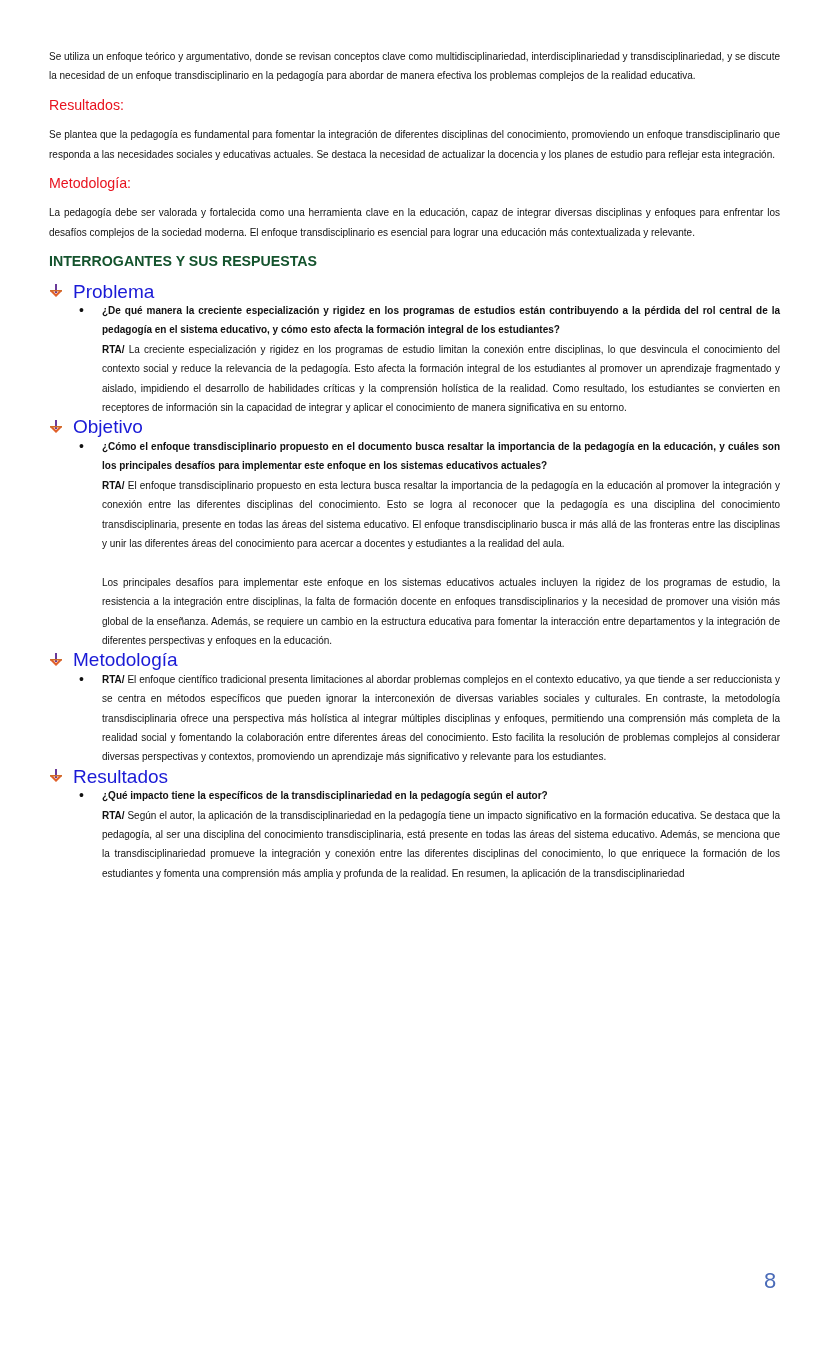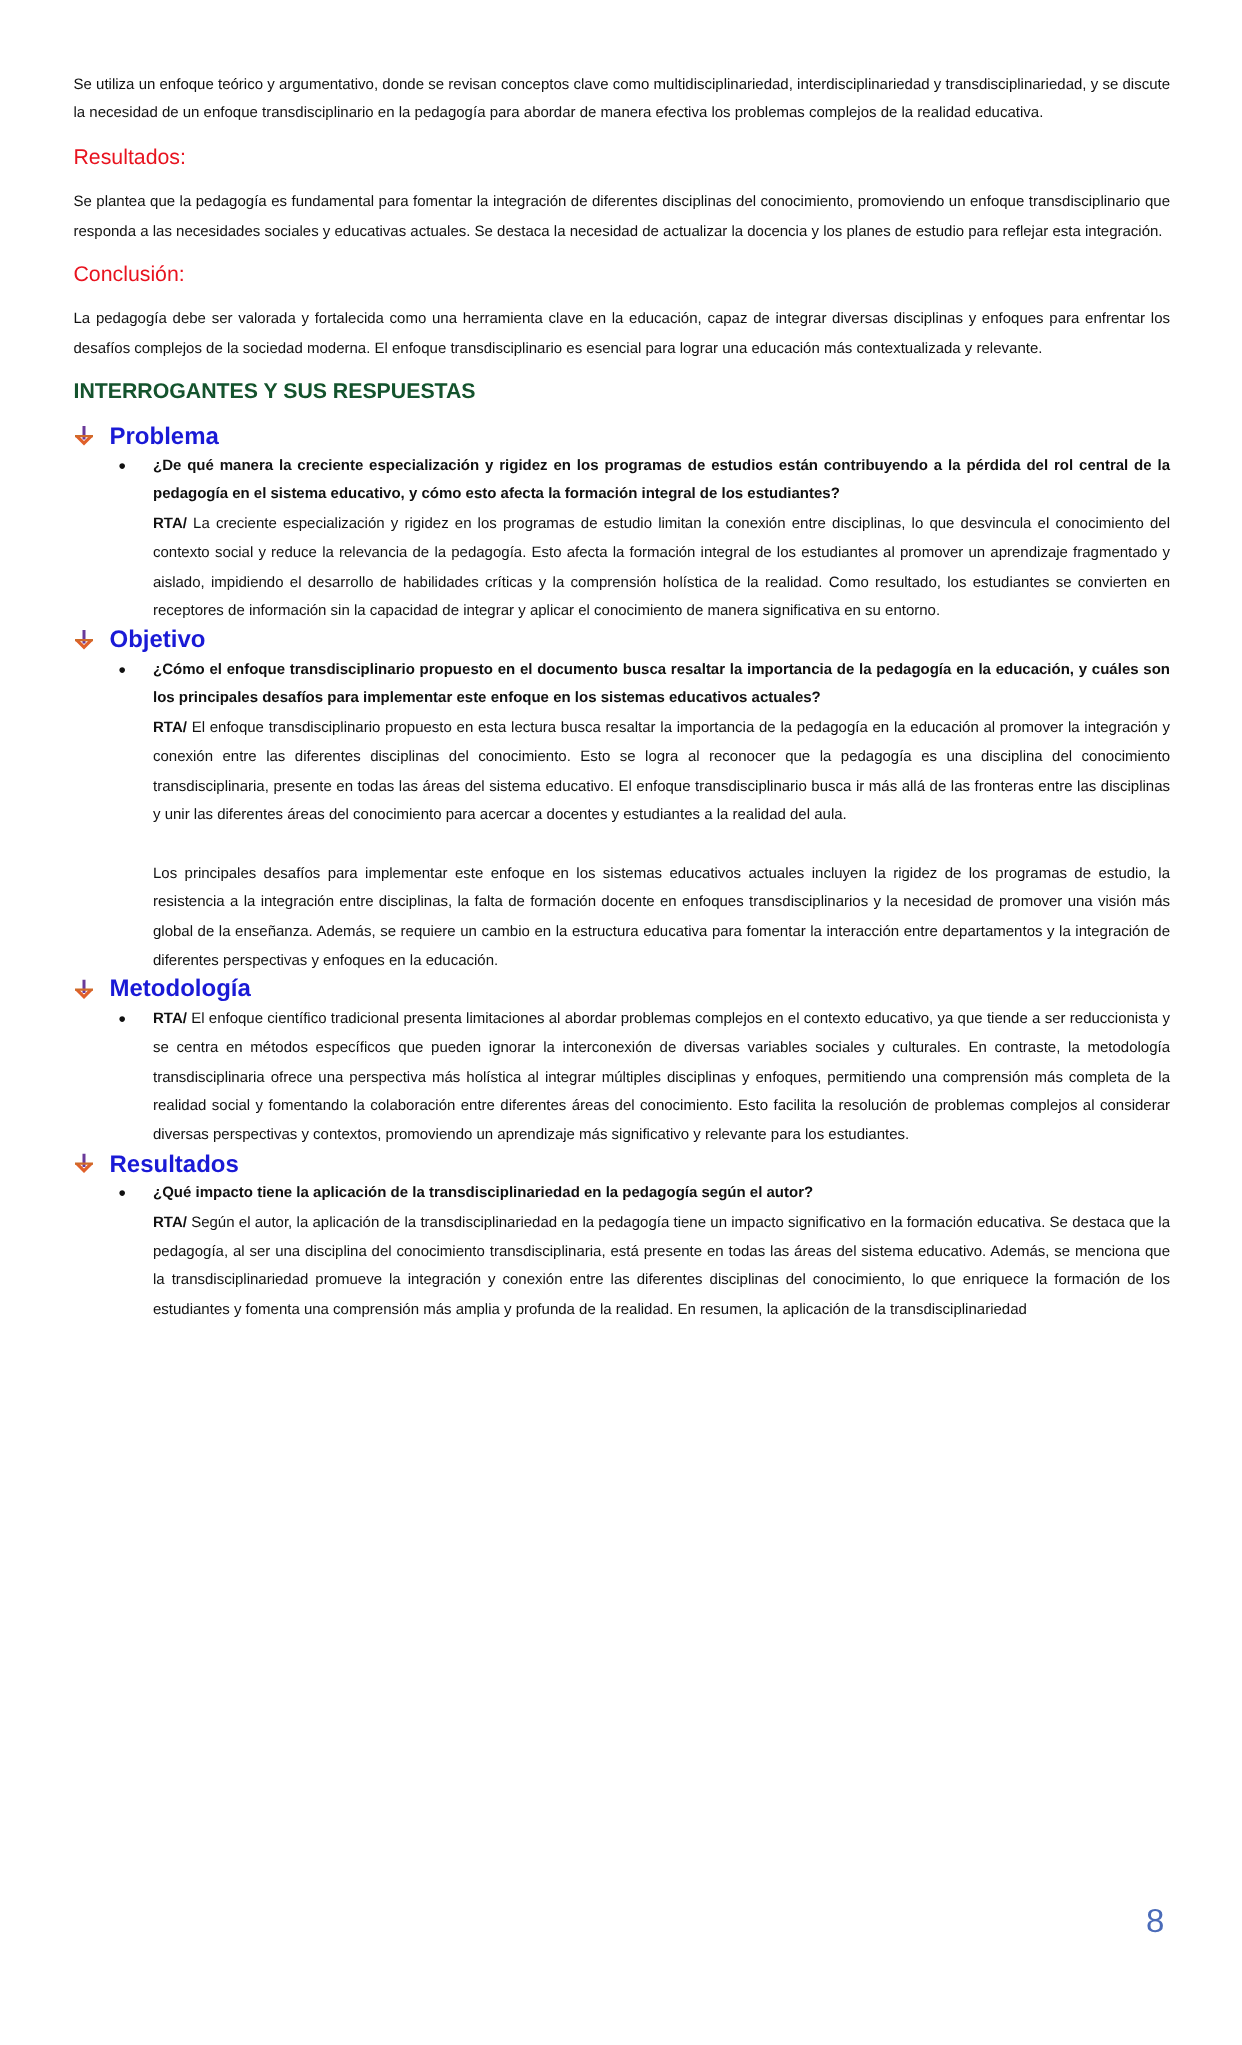--- a/index.html
+++ b/index.html
@@ -7,40 +7,40 @@
          font-family: "Liberation Sans", sans-serif; color: #111111; }
   .page { position: absolute; left: 49px; top: 47px; width: 731px; }
   p { margin: 0; font-size: 10px; line-height: 19.4px; text-align: justify; }
   .para { margin-bottom: 10px; }
   .heading-red { color: #e8131f; font-weight: normal; font-size: 14.2px; line-height: 19.4px; margin: 0 0 10px 0; }
   .heading-purple { color: #14532d; font-weight: bold; font-size: 14.2px; line-height: 19.4px; margin: 0 0 10px 0; }
   .section { position: relative; }
   .section-head { display: flex; align-items: center; height: 19.4px; }
   .arrow-icon { width: 14px; height: 14px; margin-right: 10px; position: relative; display: inline-block; }
   .arrow-icon svg { position: absolute; left: 0; top: 0; }
-  .section-title { color: #1a1ad6; font-weight: bold; font-size: 16px; line-height: 19.4px; }
+  .section-title { color: #1a1ad6; font-weight: normal; font-size: 19px; line-height: 19.4px; }
   .item { position: relative; padding-left: 53px; }
   .bullet { position: absolute; left: 30px; top: 0; font-size: 14px; line-height: 19.4px; }
   .question { font-weight: bold; }
   .rta-label { font-weight: bold; }
   .gap { height: 19.4px; }
   .page-number { position: absolute; left: 764px; top: 1268px; font-size: 22px; color: #4a6bb8;
                  font-family: "Liberation Sans", sans-serif; }
 </style>
 </head>
 <body>
 
 <div class="page">
 
   <p class="para">Se utiliza un enfoque teórico y argumentativo, donde se revisan conceptos clave como multidisciplinariedad, interdisciplinariedad y transdisciplinariedad, y se discute la necesidad de un enfoque transdisciplinario en la pedagogía para abordar de manera efectiva los problemas complejos de la realidad educativa.</p>
 
   <div class="heading-red">Resultados:</div>
   <p class="para">Se plantea que la pedagogía es fundamental para fomentar la integración de diferentes disciplinas del conocimiento, promoviendo un enfoque transdisciplinario que responda a las necesidades sociales y educativas actuales. Se destaca la necesidad de actualizar la docencia y los planes de estudio para reflejar esta integración.</p>
 
-  <div class="heading-red">Conclusión:</div>
+  <div class="heading-red">Metodología:</div>
   <p class="para">La pedagogía debe ser valorada y fortalecida como una herramienta clave en la educación, capaz de integrar diversas disciplinas y enfoques para enfrentar los desafíos complejos de la sociedad moderna. El enfoque transdisciplinario es esencial para lograr una educación más contextualizada y relevante.</p>
 
   <div class="heading-purple">INTERROGANTES Y SUS RESPUESTAS</div>
 
   <div class="section">
     <div class="section-head">
       <span class="arrow-icon">
         <svg width="14" height="14" viewBox="0 0 14 14">
             <rect x="6" y="0" width="2" height="9" fill="#6a3a9a"></rect>
             <path d="M1 7 L7 13 L13 7 L10 7 L7 10 L4 7 Z" fill="#e0602a"></path>
@@ -99,20 +99,20 @@
         <svg width="14" height="14" viewBox="0 0 14 14">
             <rect x="6" y="0" width="2" height="9" fill="#6a3a9a"></rect>
             <path d="M1 7 L7 13 L13 7 L10 7 L7 10 L4 7 Z" fill="#e0602a"></path>
             <rect x="1" y="6" width="12" height="1.5" fill="#d06a2a"></rect>
           </svg>
       </span>
       <span class="section-title">Resultados</span>
     </div>
     <div class="item">
       <span class="bullet">•</span>
-      <p class="question">¿Qué impacto tiene la aplicación de la transdisciplinariedad en la pedagogía según el autor?</p>
+      <p class="question">¿Qué impacto tiene la específicos de la transdisciplinariedad en la pedagogía según el autor?</p>
       <p><span class="rta-label">RTA/</span><span> Según el autor, la aplicación de la transdisciplinariedad en la pedagogía tiene un impacto significativo en la formación educativa. Se destaca que la pedagogía, al ser una disciplina del conocimiento transdisciplinaria, está presente en todas las áreas del sistema educativo. Además, se menciona que la transdisciplinariedad promueve la integración y conexión entre las diferentes disciplinas del conocimiento, lo que enriquece la formación de los estudiantes y fomenta una comprensión más amplia y profunda de la realidad. En resumen, la aplicación de la transdisciplinariedad</span></p>
     </div>
   </div>
 
 </div>
 
 <div class="page-number">8</div>
 
 </body></html>

